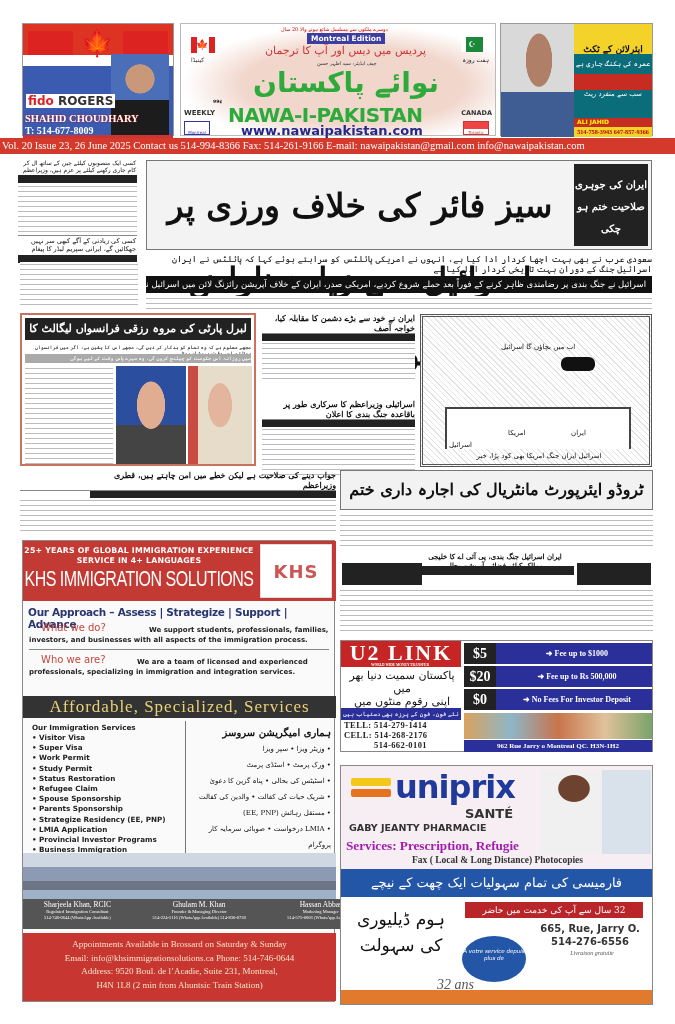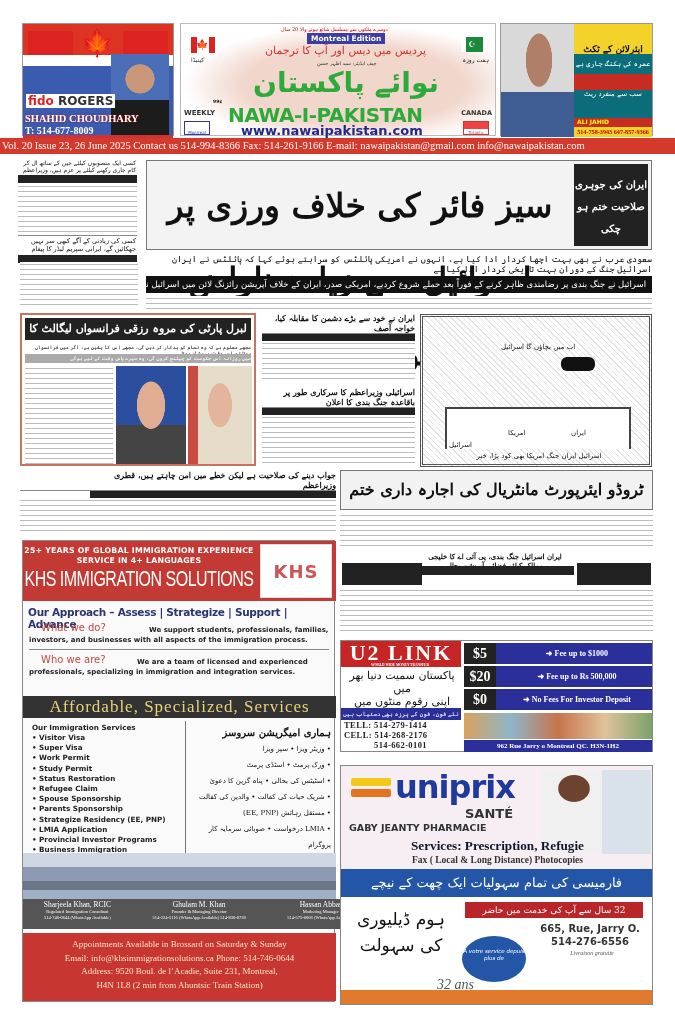--- a/index.html
+++ b/index.html
@@ -110,21 +110,21 @@
 #u2 .money{position:absolute;left:123px;top:72px;width:188px;height:26px;background:linear-gradient(90deg,#d9a25d,#8db6c9,#c8744b,#e0c29b,#7ba36a)}
 #u2 .addr{position:absolute;left:123px;top:99px;width:188px;height:12px;background:#2a2f9a;color:#fff;font-family:"Liberation Serif",serif;font-weight:bold;font-size:7px;text-align:center;line-height:12px}
 
 #uni{left:340px;top:765px;width:313px;height:240px;border:1px solid #888;background:#f6eef2}
 #uni .logo{position:absolute;left:6px;top:6px;width:188px;height:30px;color:#1f3a9a;font-size:32px;font-weight:bold;line-height:30px;letter-spacing:-1px;padding-left:48px}
 #uni .logo i{position:absolute;left:4px;top:6px;width:40px;height:8px;background:#f4c81a;border-radius:2px}
 #uni .logo i+i{top:17px;background:#e5721f}
 #uni .sante{position:absolute;left:124px;top:40px;font-size:13px;font-weight:bold;color:#333}
 #uni .gaby{position:absolute;left:8px;top:56px;font-size:9.5px;font-weight:bold;color:#333}
 #uni .pharm{position:absolute;left:200px;top:4px;width:110px;height:84px;background:radial-gradient(ellipse at 30% 22%,#6d4330 0 14%,transparent 15%),linear-gradient(90deg,#f0f0f0 0 55%,#d9e2ea 55%)}
-#uni .svc1{position:absolute;left:5px;top:72px;width:303px;font-family:"Liberation Serif",serif;font-weight:bold;font-size:13.2px;color:#0f172a;text-align:center}
+#uni .svc1{position:absolute;left:5px;top:72px;width:303px;font-family:"Liberation Serif",serif;font-weight:bold;font-size:13.2px;color:#a21caf;text-align:left}
 #uni .svc2{position:absolute;left:5px;top:89px;width:303px;font-family:"Liberation Serif",serif;font-weight:bold;font-size:9.5px;color:#333;text-align:center}
 #uni .bluebar{position:absolute;left:0;top:103px;width:311px;height:28px;background:#2456a8;color:#fff;font-size:13px;text-align:center;line-height:28px}
 #uni .lower{position:absolute;left:0;top:131px;width:311px;height:97px;background:#fff}
 #uni .home{position:absolute;left:12px;top:140px;width:96px;font-size:17px;line-height:26px;text-align:center}
 #uni .since{position:absolute;left:124px;top:136px;width:178px;height:16px;background:#b8262a;color:#fff;font-size:9px;text-align:center;line-height:16px}
 #uni .addr{position:absolute;left:190px;top:156px;width:118px;text-align:center;font-weight:bold;font-size:10px;color:#333;line-height:13px}
 #uni .lv{position:absolute;left:196px;top:184px;width:110px;text-align:center;font-family:"Liberation Serif",serif;font-style:italic;font-size:6px;color:#555}
 #uni .circle{position:absolute;left:121px;top:170px;width:64px;height:46px;border-radius:50%;background:#2456a8;color:#fff;font-size:5.5px;font-style:italic;text-align:center;padding-top:12px;line-height:7px}
 #uni .ans{position:absolute;left:96px;top:211px;font-family:"Liberation Serif",serif;font-style:italic;font-size:14px;color:#555}
 #uni .orange{position:absolute;left:0;top:224px;width:311px;height:14px;background:#e27a2e}
@@ -209,21 +209,21 @@
   <div class="sub2 urdu">میں روزانہ اس حکومت کو چیلنج کروں گی، وہ میرے پاس وقت کے لیے ہوگی</div>
   <div class="txt lines"></div>
   <div class="ph1"></div>
   <div class="ph2"></div>
 </div>
 
 <div class="abs" style="left:262px;top:313px;width:153px;height:155px">
   <div class="mid-hd urdu">ایران نے خود سے بڑے دشمن کا مقابلہ کیا، خواجہ آصف</div>
   <div class="mid-blk">&nbsp;</div>
   <div class="lines" style="height:42px"></div>
-  <div class="mid-hd urdu" style="margin-top:4px">اسرائیلی وزیراعظم کا سرکاری طور پر باقاعدہ جنگ بندی کا اعلان</div>
+  <div class="mid-hd urdu" style="margin-top:16px">اسرائیلی وزیراعظم کا سرکاری طور پر باقاعدہ جنگ بندی کا اعلان</div>
   <div class="mid-blk">&nbsp;</div>
   <div class="lines" style="height:52px"></div>
 </div>
 
 <div id="cartoon" class="abs">
   <div class="lbl urdu" style="left:78px;top:26px">اب میں بچاؤں گا اسرائیل</div>
   <div class="hat"></div>
   <div class="ring"></div>
   <div class="lbl" style="left:85px;top:112px">امریکا</div>
   <div class="lbl" style="left:148px;top:112px">ایران</div>

